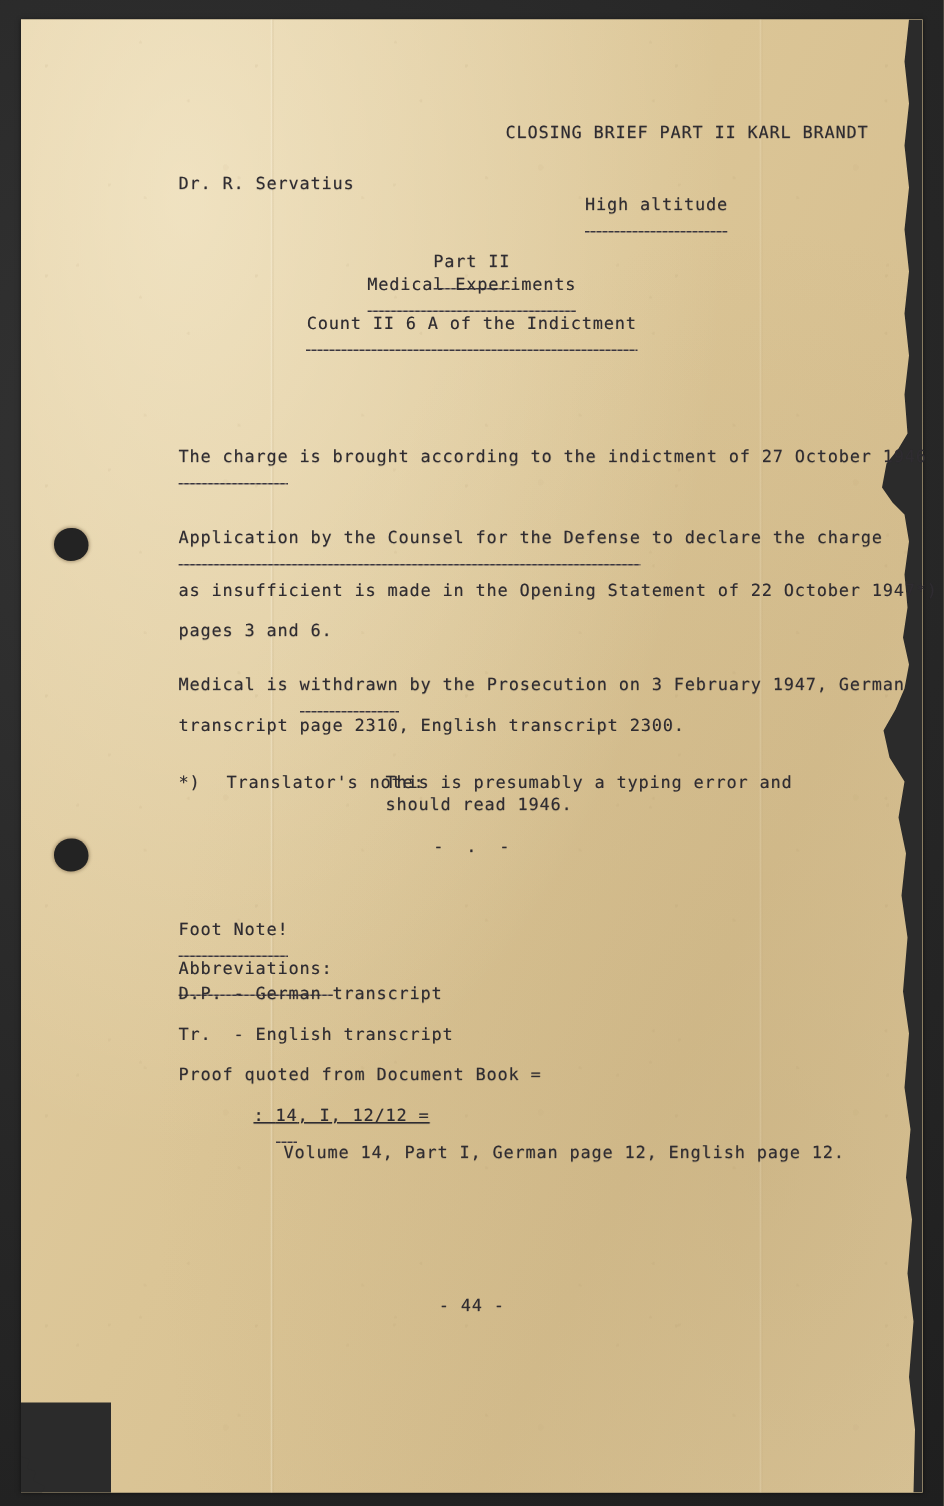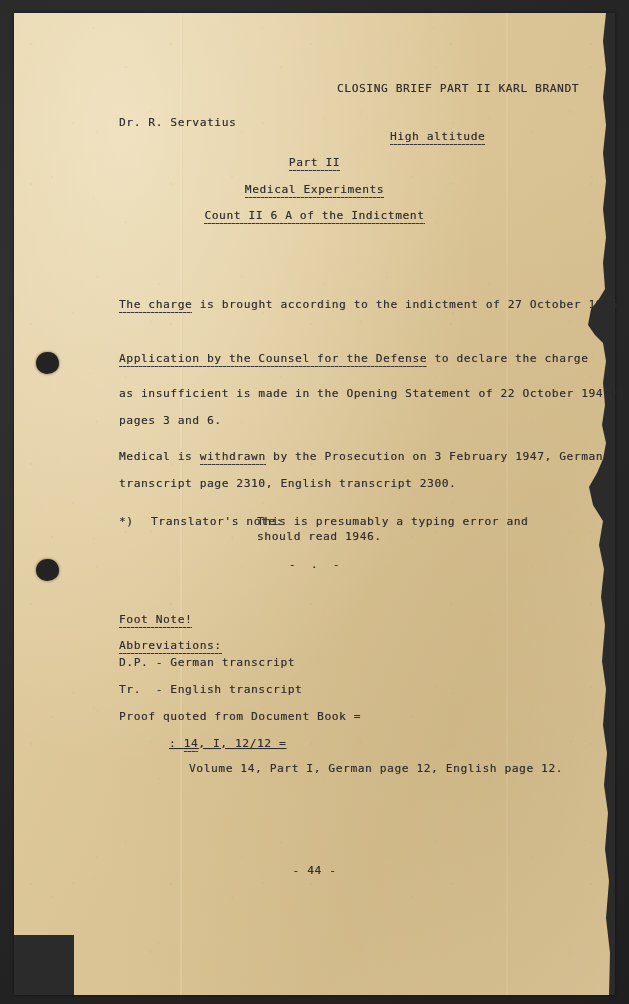--- a/index.html
+++ b/index.html
@@ -127,21 +127,21 @@
       0 0.35px 0 rgba(47,44,49,0.18);
   }
   
   .u {
     position: relative;
     background-image: linear-gradient(90deg,
       #3a3640 0 3px, rgba(58,54,64,0.55) 3px 4px);
     background-size: 4px 1.3px;
     background-repeat: repeat-x;
     background-position: 0 100%;
-    padding-bottom: 2px;
+    padding-bottom: 12px;
   }
   
   .u2 {
     background-image: linear-gradient(90deg,
       #3a3640 0 3px, rgba(0,0,0,0) 3px 4px);
     background-size: 4px 4.2px;
     background-repeat: repeat-x;
     background-position: 0 100%;
     padding-bottom: 5px;
   }
@@ -180,21 +180,21 @@
   <div class="punch-hole" id="punch-hole-bottom"></div>
 
   <div id="typescript">
 
     <div class="ln" style="left:323px; top:70px;">CLOSING BRIEF PART II KARL BRANDT</div>
 
     <div class="ln" style="left:105px; top:104px;text-align:right;">Dr. R. Servatius</div>
 
     <div class="ln" style="left:376px; top:118px;"><span class="u">High altitude</span></div>
 
-    <div class="ctr" style="top:144px;"><span class="u">Part II</span></div>
+    <div class="ctr" style="top:156px;"><span class="u">Part II</span></div>
 
     <div class="ctr" style="top:171px;"><span class="u">Medical Experiments</span></div>
 
     <div class="ctr" style="top:197px;"><span class="u">Count II 6 A of the Indictment</span></div>
 
 
     <div class="ln" style="left:105px; top:286px;"><span class="u">The charge</span><span> is brought according to the indictment of 27 October 1946</span></div>
 
     <div class="ln" style="left:105px; top:340px;"><span class="u">Application by the Counsel for the Defense</span><span> to declare the charge</span></div>
     <div class="ln" style="left:105px; top:375px;">as insufficient is made in the Opening Statement of 22 October 1947*)</div>

